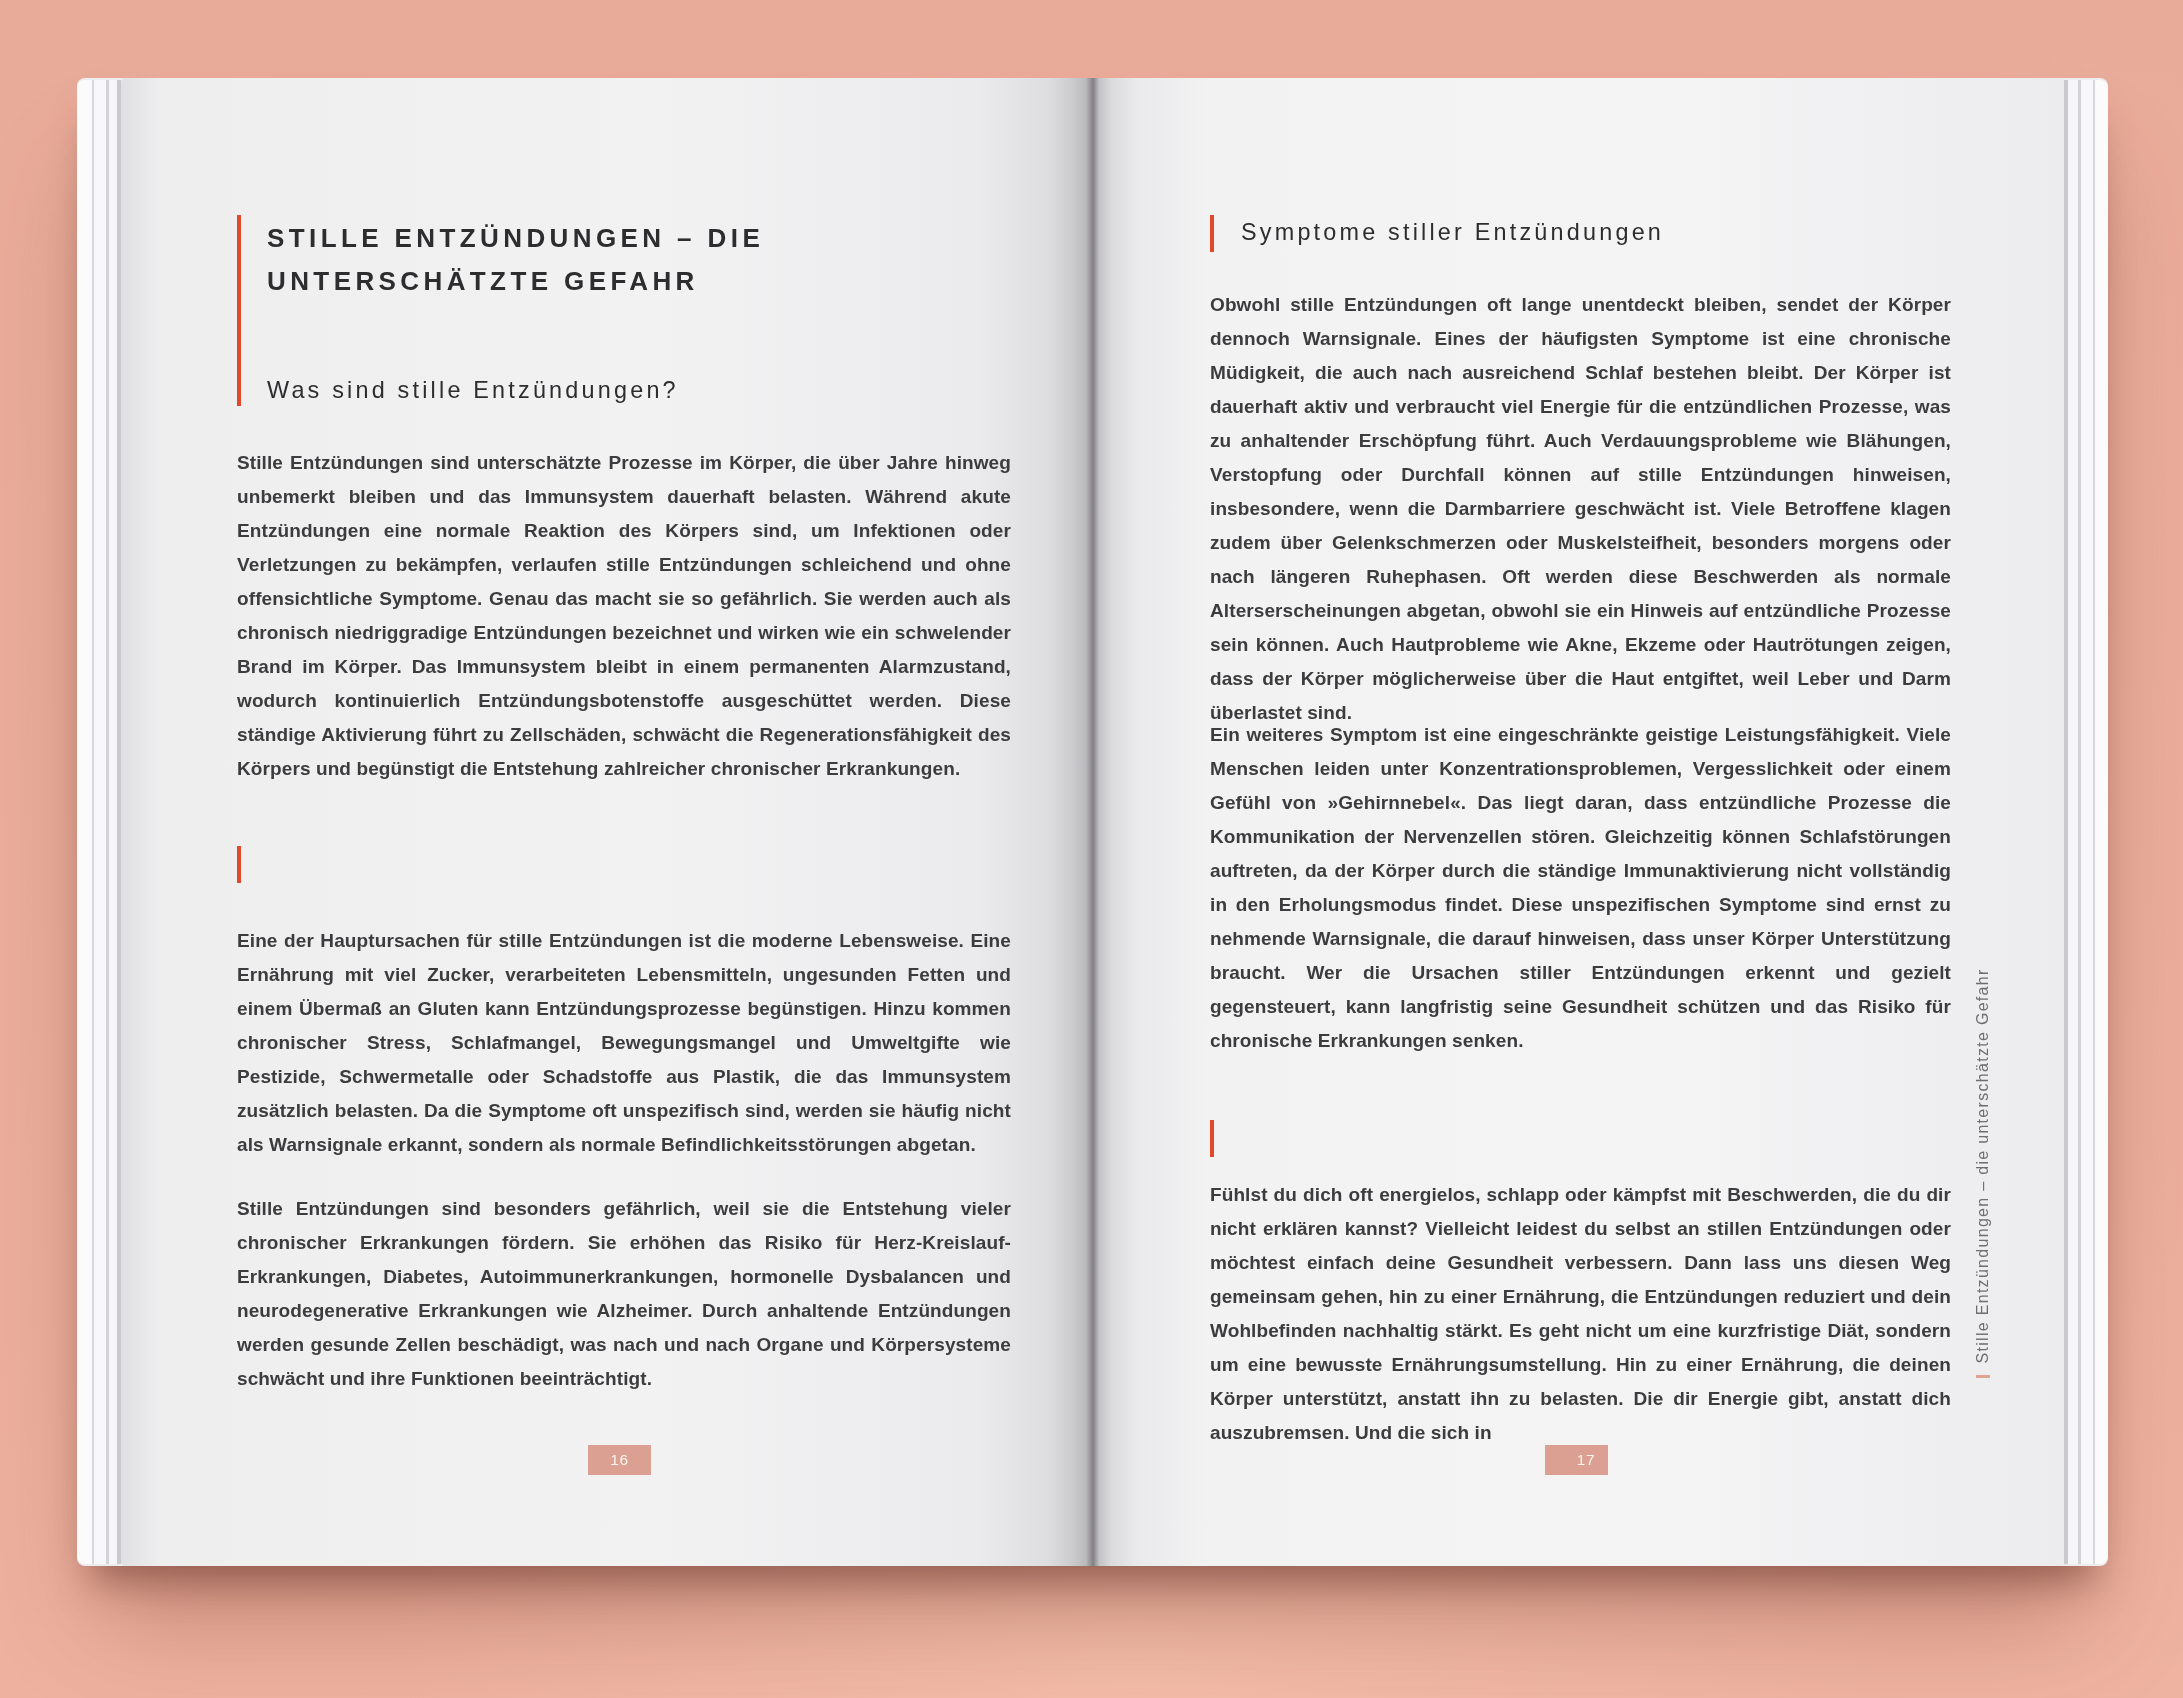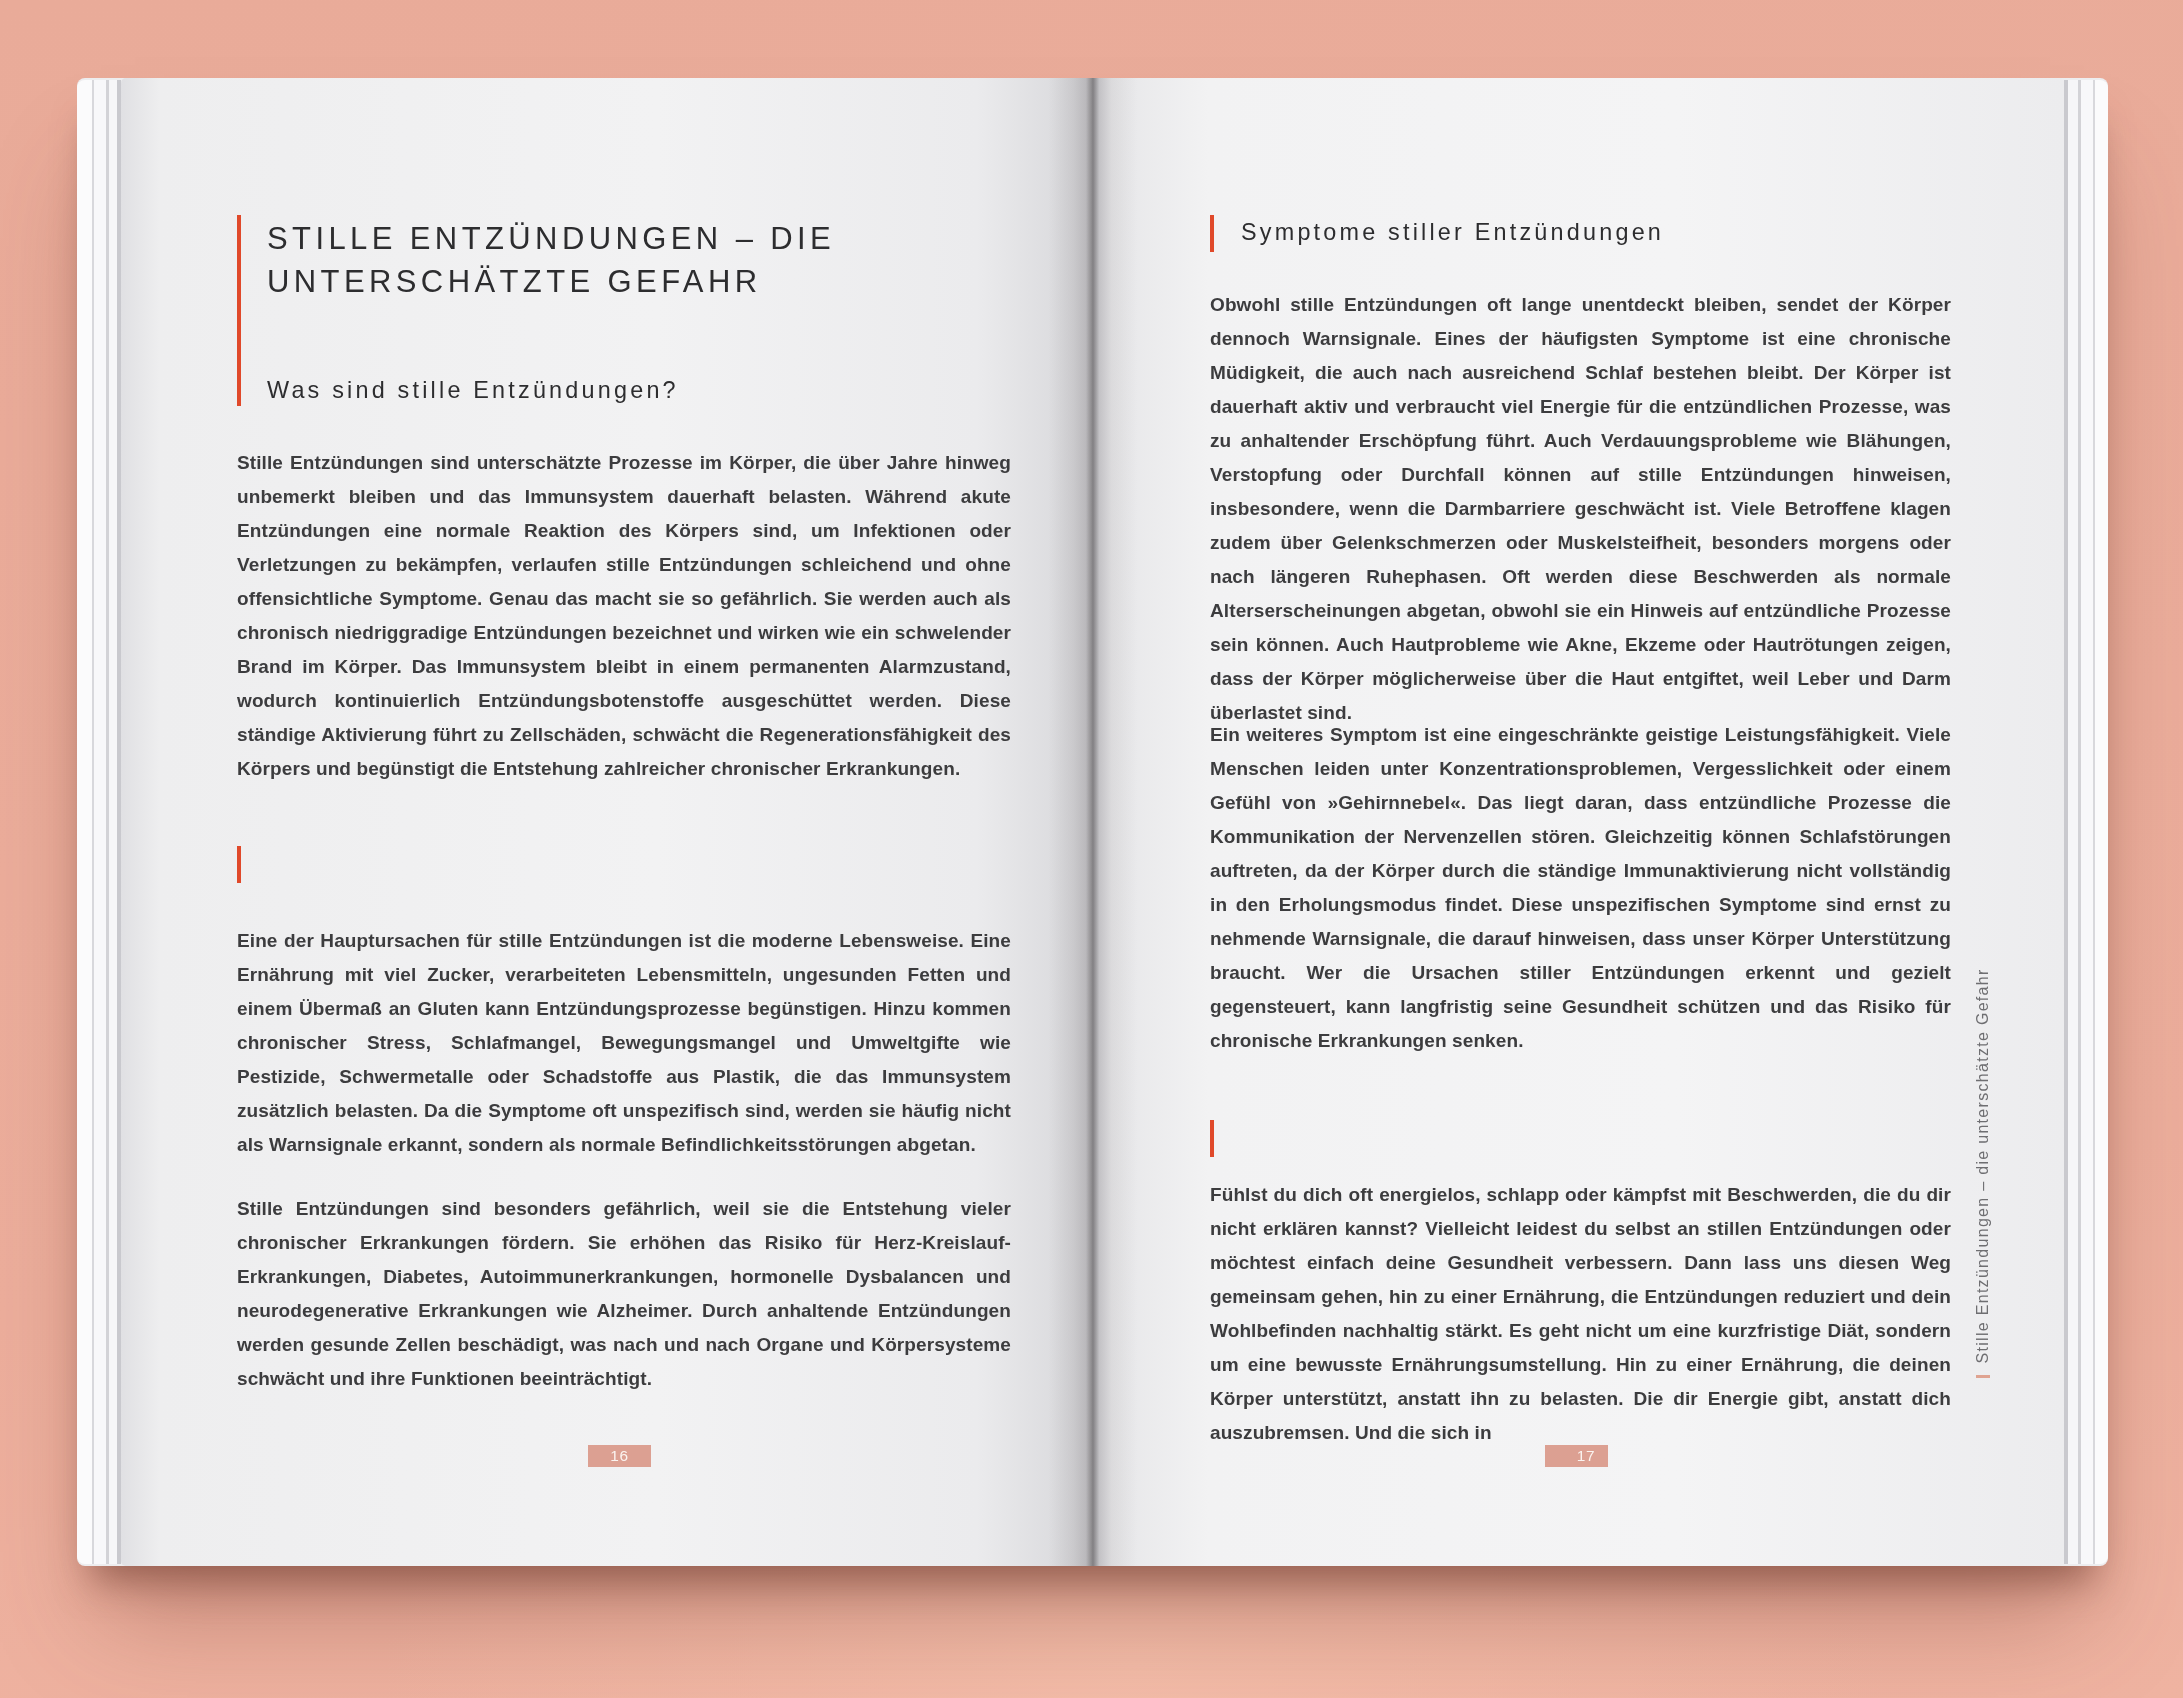--- a/index.html
+++ b/index.html
@@ -44,33 +44,33 @@
     border-radius:0 4.9px 4.9px 0;
   }
   .gutter{
     position:absolute;left:50%;top:0;bottom:0;width:89px;transform:translateX(-50%);
     background:linear-gradient(to right,rgba(60,50,50,0) 0%,rgba(60,50,50,.14) 42%,rgba(35,30,30,.42) 50%,rgba(60,50,50,.10) 57%,rgba(60,50,50,0) 100%);
     pointer-events:none;
   }
   .block{position:absolute;}
   .rule{position:absolute;width:4px;background:var(--accent);}
   .chapter-title{
-    font-size:31px;line-height:43px;letter-spacing:4.4px;font-weight:400;
+    font-size:26px;line-height:43px;letter-spacing:4.4px;font-weight:700;
     color:var(--head);
   }
   .chapter-title span{display:block;}
   .sec-heading{
     font-size:23.4px;letter-spacing:3.2px;font-weight:400;color:var(--head);white-space:nowrap;
   }
   .body-text{
     font-size:19px;line-height:34px;letter-spacing:0.1px;color:var(--ink);
     text-align:justify;hyphens:auto;-webkit-hyphens:auto;font-weight:700;
   }
   .page-badge{
-    position:absolute;width:63px;height:22px;background:var(--badge);
+    position:absolute;width:63px;height:30px;background:var(--badge);
     color:var(--badge-text);font-size:15.4px;letter-spacing:0.8px;
     display:flex;align-items:center;justify-content:center;
   }
   .margin-note{
     position:absolute;white-space:nowrap;transform:rotate(-90deg);transform-origin:0 0;
     font-size:16px;letter-spacing:1.3px;color:var(--muted);
     display:flex;align-items:center;gap:11.3px;
   }
   .margin-note .pipe{display:inline-block;width:3.2px;height:14.6px;background:var(--accent-soft);}
 </style>

